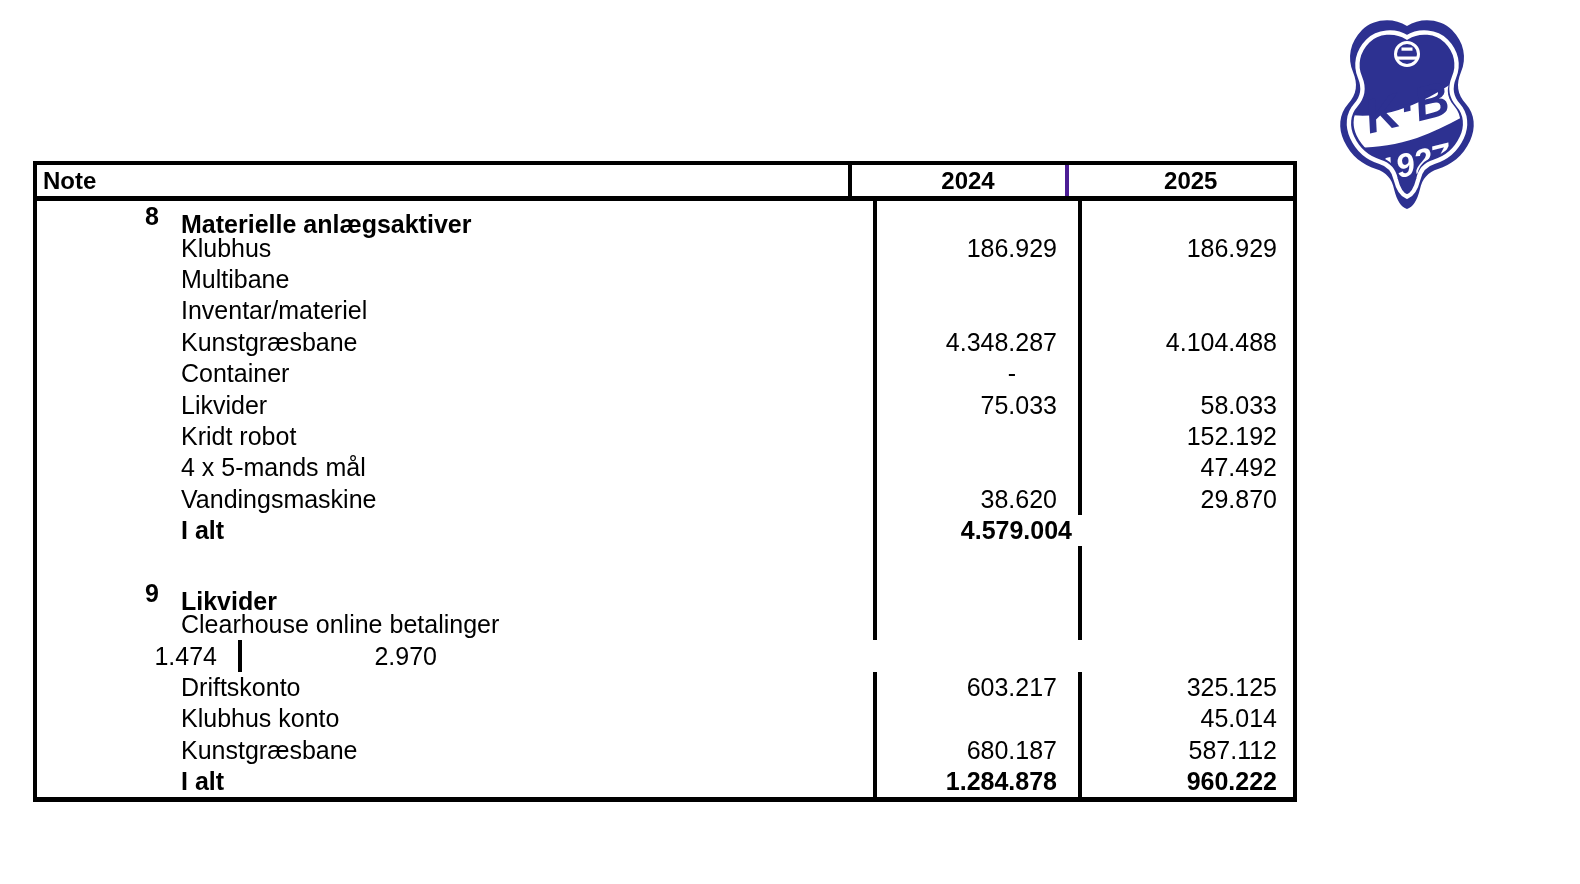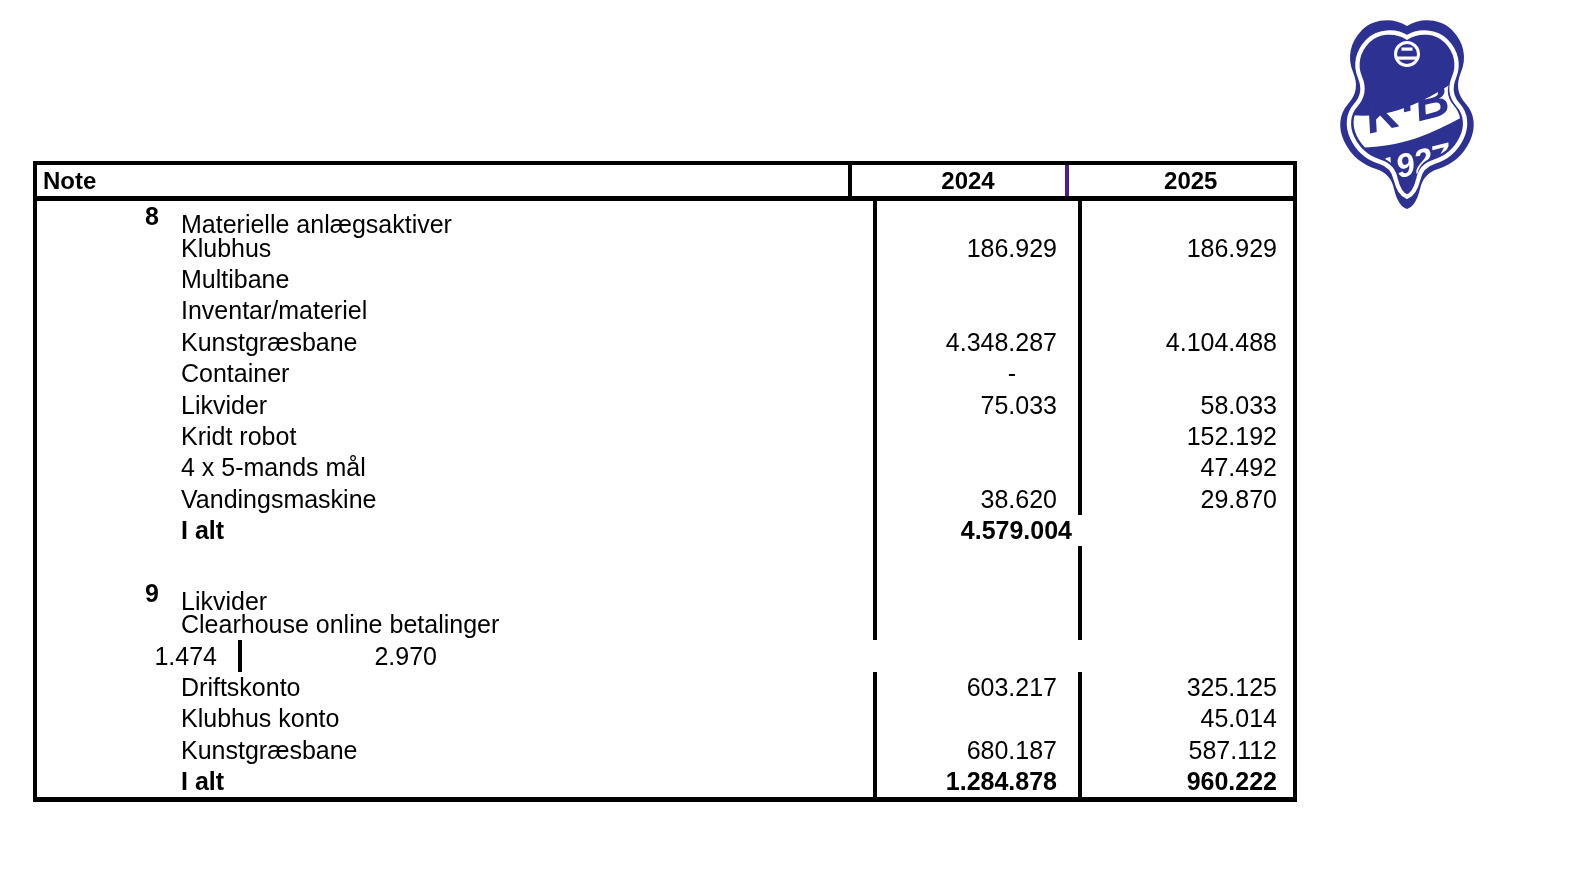--- a/index.html
+++ b/index.html
@@ -74,21 +74,21 @@
     white-space: nowrap;
   }
   .cell-2025 {
     width: 211px; box-sizing: border-box;
     height: 100%;
     display: flex; align-items: center; justify-content: flex-end;
     padding-right: 16px;
     white-space: nowrap;
   }
   .cell-2024.dash { padding-right: 62px; }
-  .row.section .label { font-weight: normal; margin-top: 16px; }
+  .row.section .label { font-weight: bold; margin-top: 16px; }
   .row.total .label,
   .row.total .cell-2024-txt,
   .row.total .cell-2025-txt { font-weight: bold; }
   .row.total .cell-2024, .row.total .cell-2025 { font-weight: bold; }
   .logo {
     position: absolute;
     left: 1331px; top: 14px;
     width: 152px; height: 198px;
   }
 </style>

